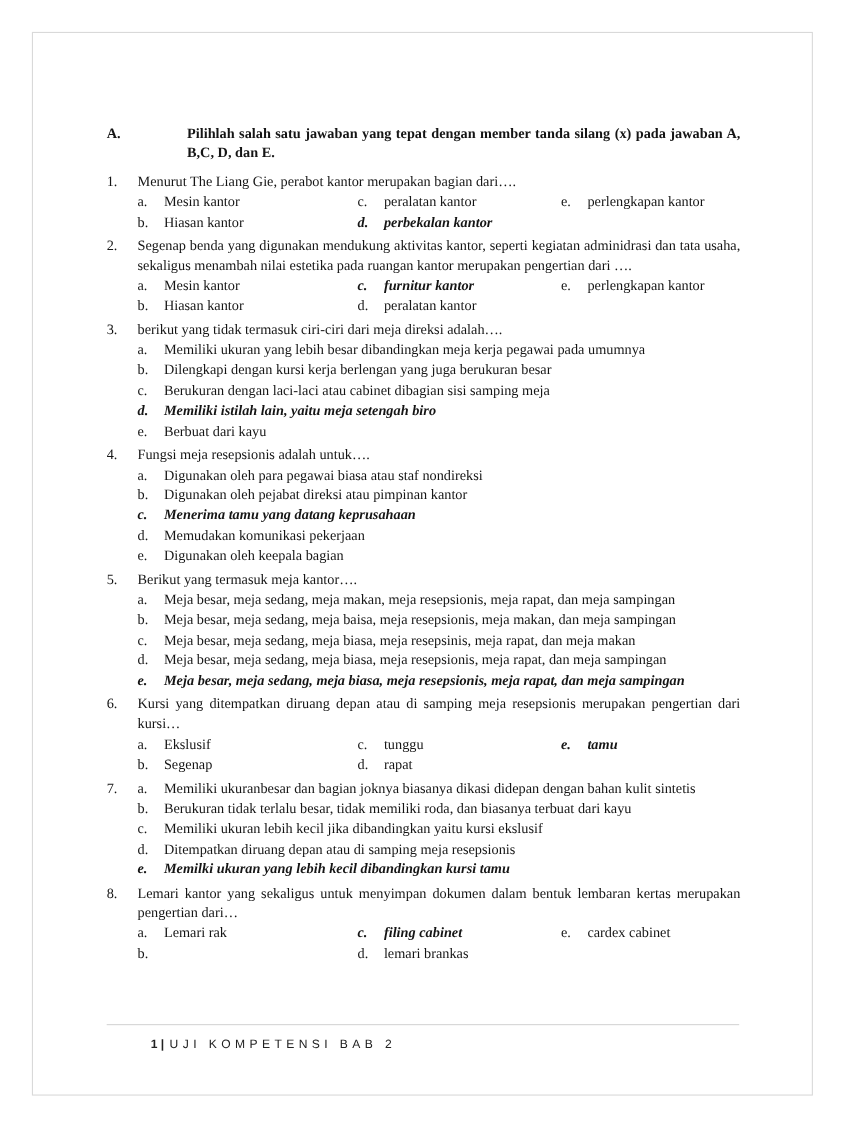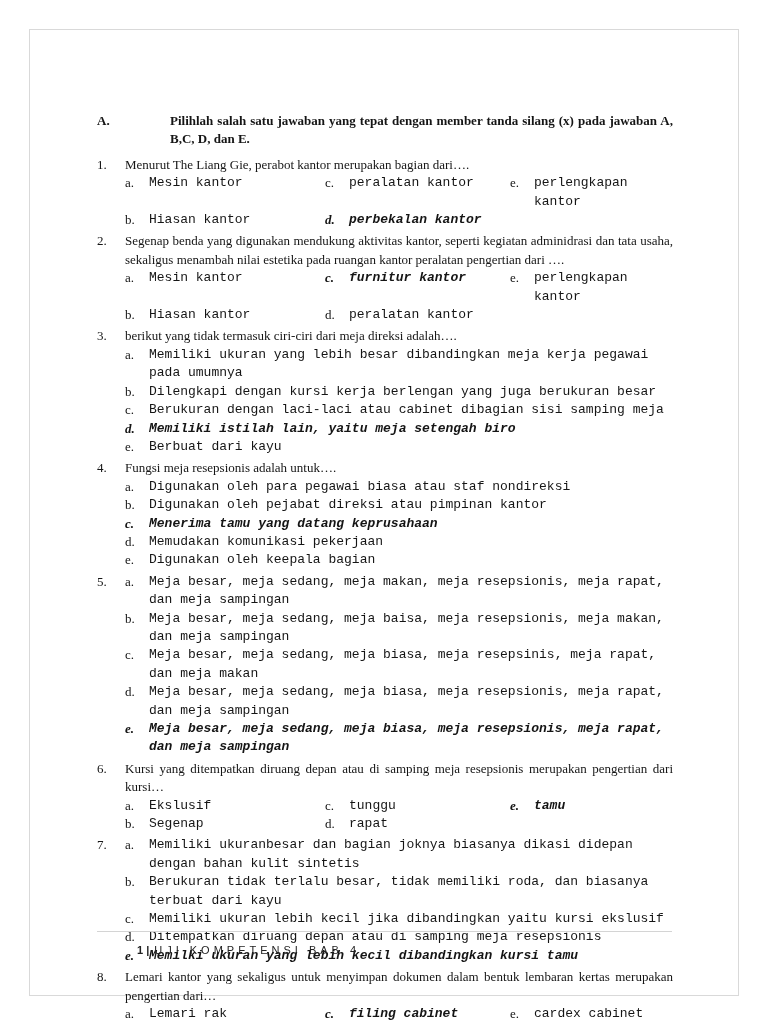--- a/index.html
+++ b/index.html
@@ -31,21 +31,21 @@
     margin-bottom: 7px;
   }
   .instruction .ins-label { width: 25px; flex: none; }
   .instruction .ins-text { flex: 1; text-align: justify; margin-left: 48px; }
   .question { display: flex; margin-bottom: 3px; }
   .q-num { width: 28px; flex: none; }
   .q-body { flex: 1; min-width: 0; }
   .q-text { text-align: justify; }
   .option { display: flex; }
   .opt-label { width: 24px; flex: none; }
-  .opt-text { flex: 1; min-width: 0; font-family: Liberation Mono, monospace; }
+  .opt-text { flex: 1; min-width: 0; }
   .options.columns {
     display: grid;
     grid-template-columns: 200px 185px 1fr;
   }
   .pos0 { grid-row: 1; grid-column: 1; }
   .pos1 { grid-row: 2; grid-column: 1; }
   .pos2 { grid-row: 1; grid-column: 2; }
   .pos3 { grid-row: 2; grid-column: 2; }
   .pos4 { grid-row: 1; grid-column: 3; }
   .answer { font-weight: bold; font-style: italic; }
@@ -100,21 +100,21 @@
             <div class="option pos4">
               <span class="opt-label">e.</span>
               <span class="opt-text">perlengkapan kantor</span>
             </div>
           </div>
         </div>
       </div>
       <div class="question">
         <div class="q-num">2.</div>
         <div class="q-body">
-          <div class="q-text">Segenap benda yang digunakan mendukung aktivitas kantor, seperti kegiatan adminidrasi dan tata usaha, sekaligus menambah nilai estetika pada ruangan kantor peralatan pengertian dari ….</div>
+          <div class="q-text">Segenap benda yang digunakan mendukung aktivitas kantor, seperti kegiatan adminidrasi dan tata usaha, sekaligus menambah nilai estetika pada ruangan kantor merupakan pengertian dari ….</div>
           <div class="options columns">
             <div class="option pos0">
               <span class="opt-label">a.</span>
               <span class="opt-text">Mesin kantor</span>
             </div>
             <div class="option pos1">
               <span class="opt-label">b.</span>
               <span class="opt-text">Hiasan kantor</span>
             </div>
             <div class="option answer pos2">
@@ -184,20 +184,21 @@
             <div class="option">
               <span class="opt-label">e.</span>
               <span class="opt-text">Digunakan oleh keepala bagian</span>
             </div>
           </div>
         </div>
       </div>
       <div class="question">
         <div class="q-num">5.</div>
         <div class="q-body">
+          <div class="q-text">Berikut yang termasuk meja kantor….</div>
           <div class="options list">
             <div class="option">
               <span class="opt-label">a.</span>
               <span class="opt-text">Meja besar, meja sedang, meja makan, meja resepsionis, meja rapat, dan meja sampingan</span>
             </div>
             <div class="option">
               <span class="opt-label">b.</span>
               <span class="opt-text">Meja besar, meja sedang, meja baisa, meja resepsionis, meja makan, dan meja sampingan</span>
             </div>
             <div class="option">
@@ -295,15 +296,15 @@
               <span class="opt-text">cardex cabinet</span>
             </div>
           </div>
         </div>
       </div>
     </div>
 </div>
 
 <div class="footer">
   <div class="footer-inner">
-    <span class="page-number">1</span><span class="footer-separator">|</span><span class="footer-title">UJI KOMPETENSI BAB 4</span>
+    <span class="page-number">1</span><span class="footer-separator">|</span><span class="footer-title">UJI KOMPETENSI BAB 2</span>
   </div>
 </div>
 
 </body></html>

